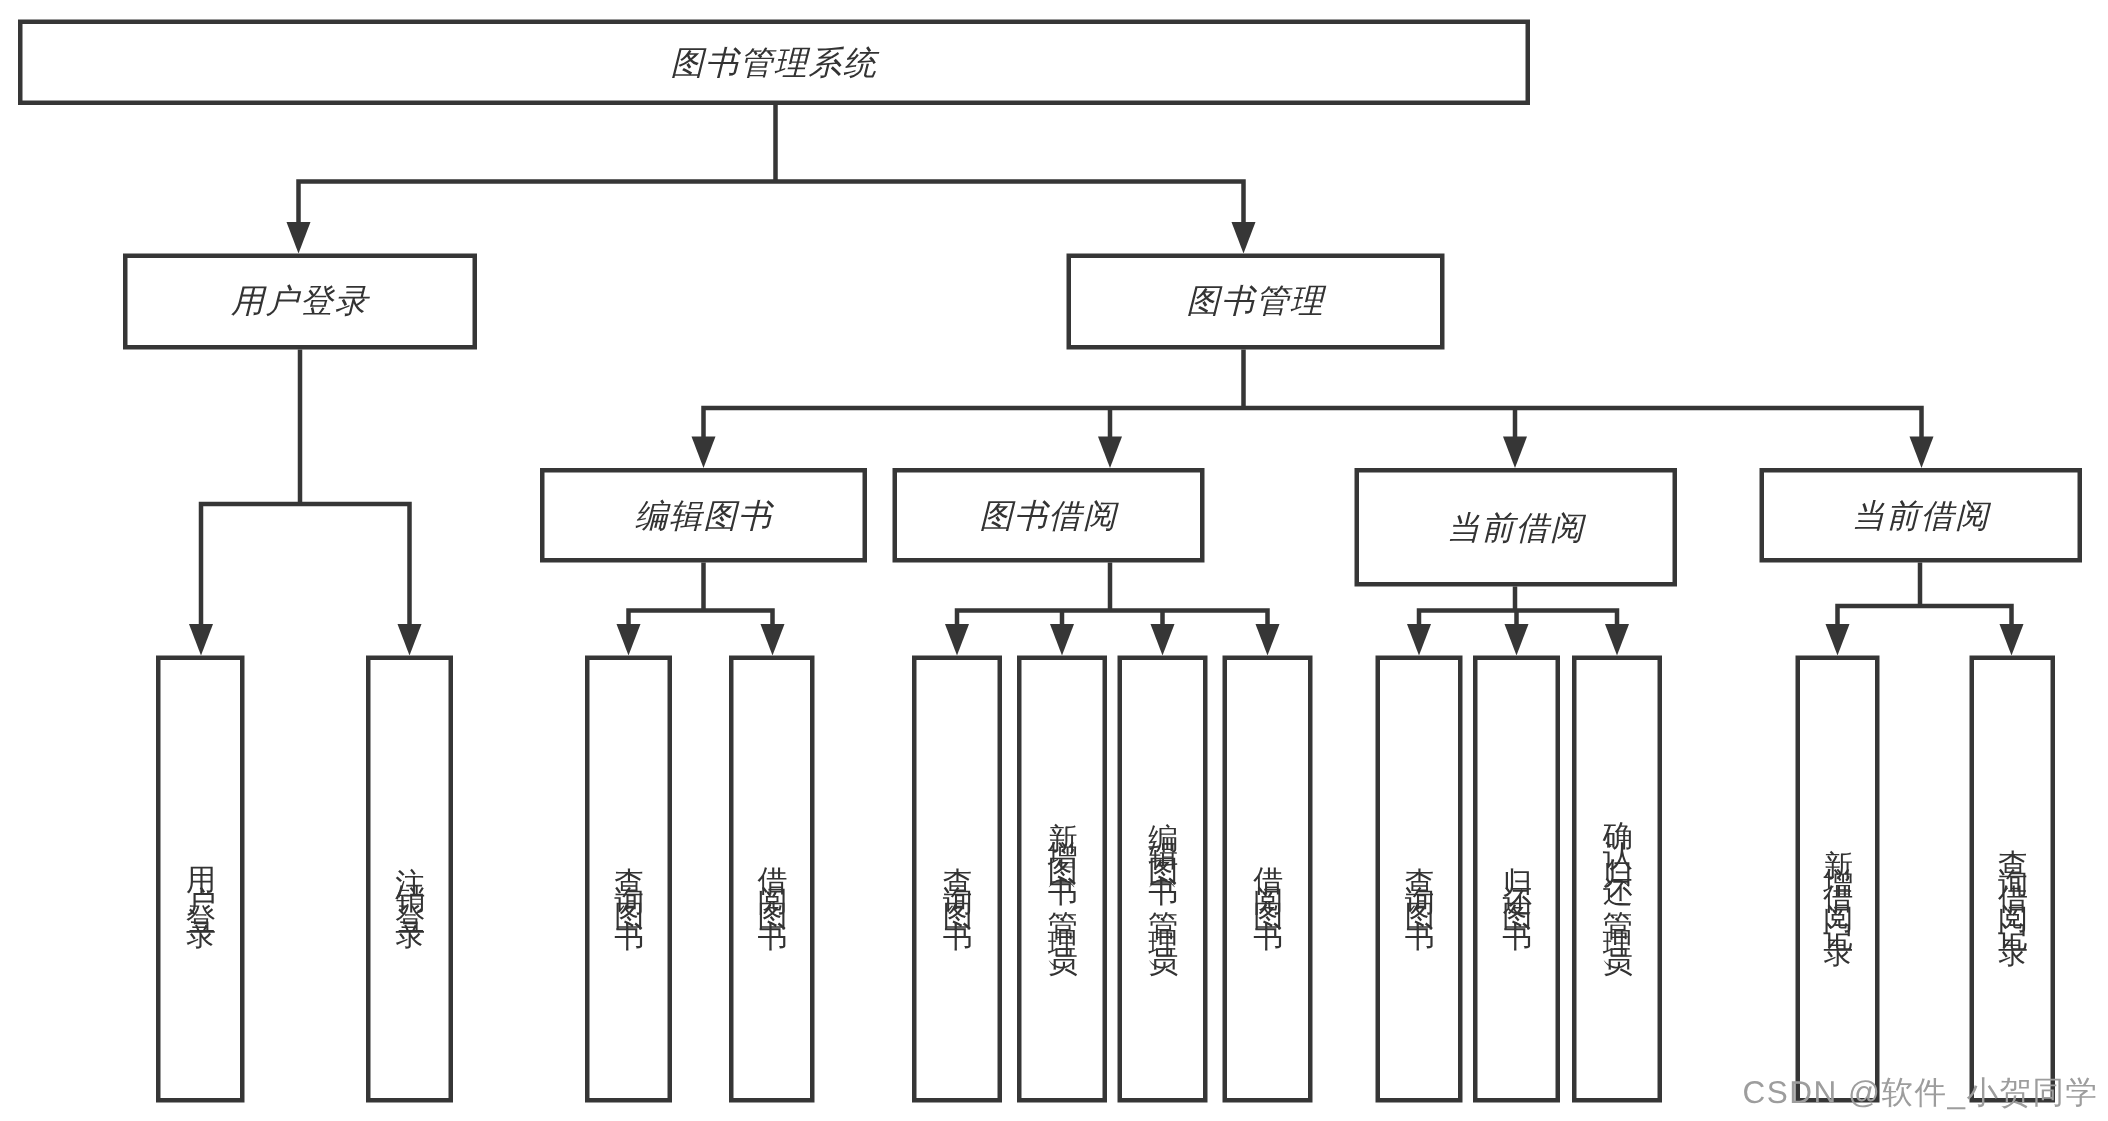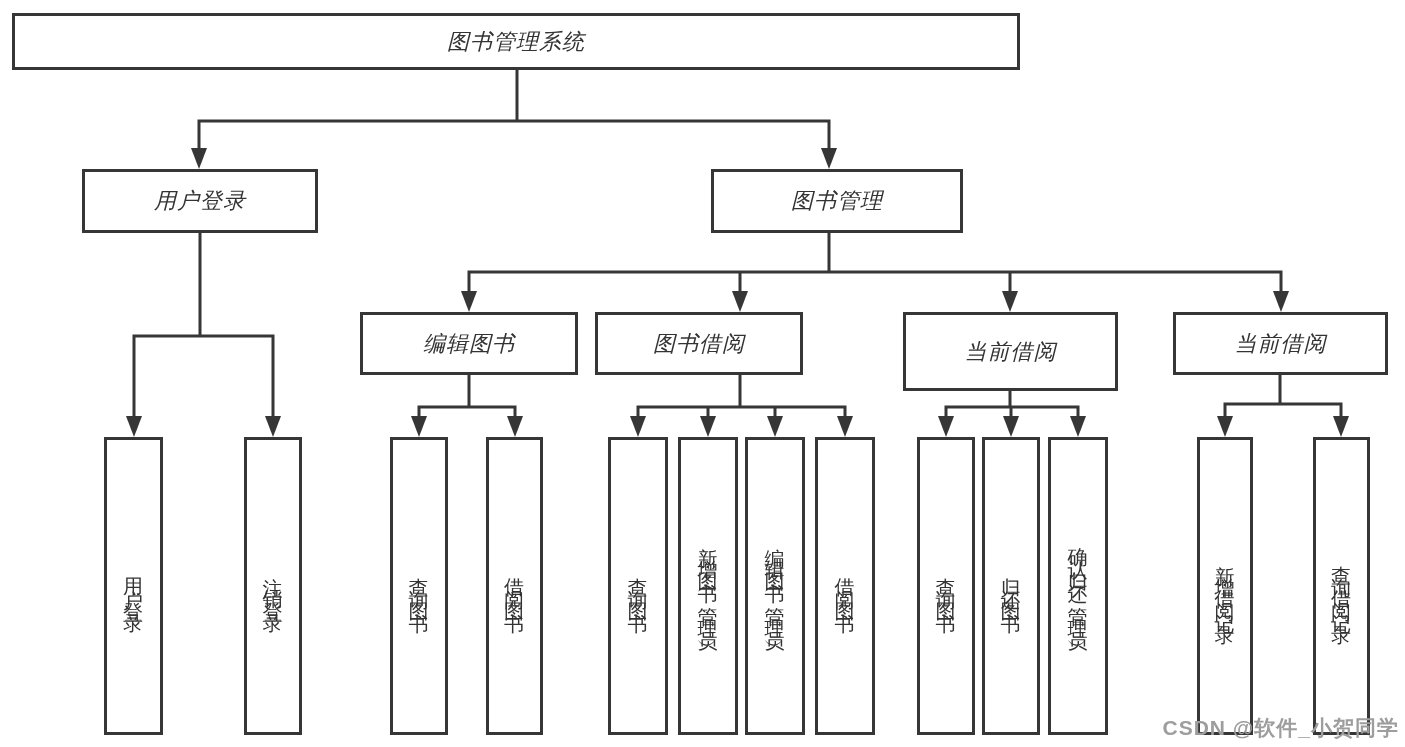--- a/index.html
+++ b/index.html
@@ -47,21 +47,20 @@
   }
   .watermark {
     position: absolute;
     right: 6px;
     top: 714px;
     font-size: 21px;
     color: #9d9d9d;
     letter-spacing: 1px;
     z-index: 10;
     white-space: nowrap;
-    font-weight: bold;
   }
 </style>
 </head>
 <body>
 
 <div class="canvas">
 
   <svg class="connectors" width="1405" height="747" viewBox="0 0 1405 747">
     <g fill="none" stroke="#363636" stroke-width="3" stroke-linecap="square">
 

